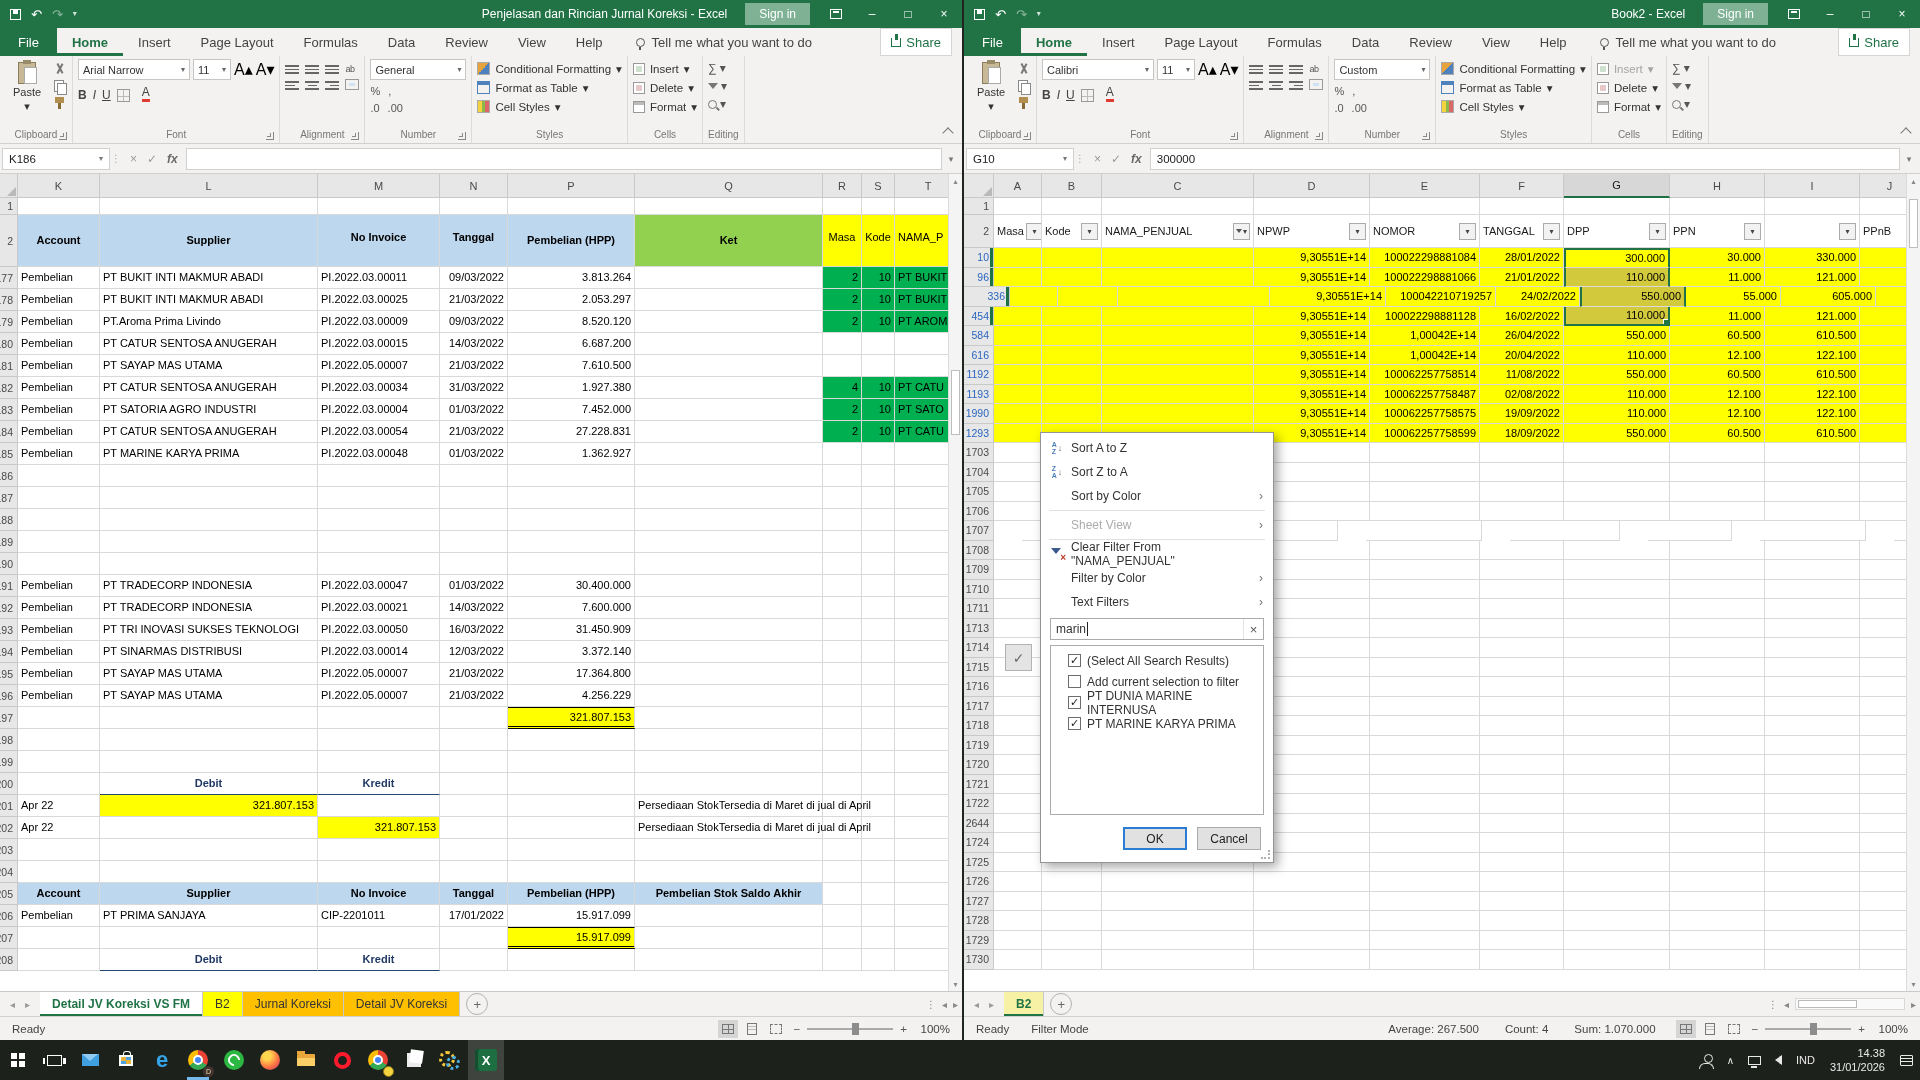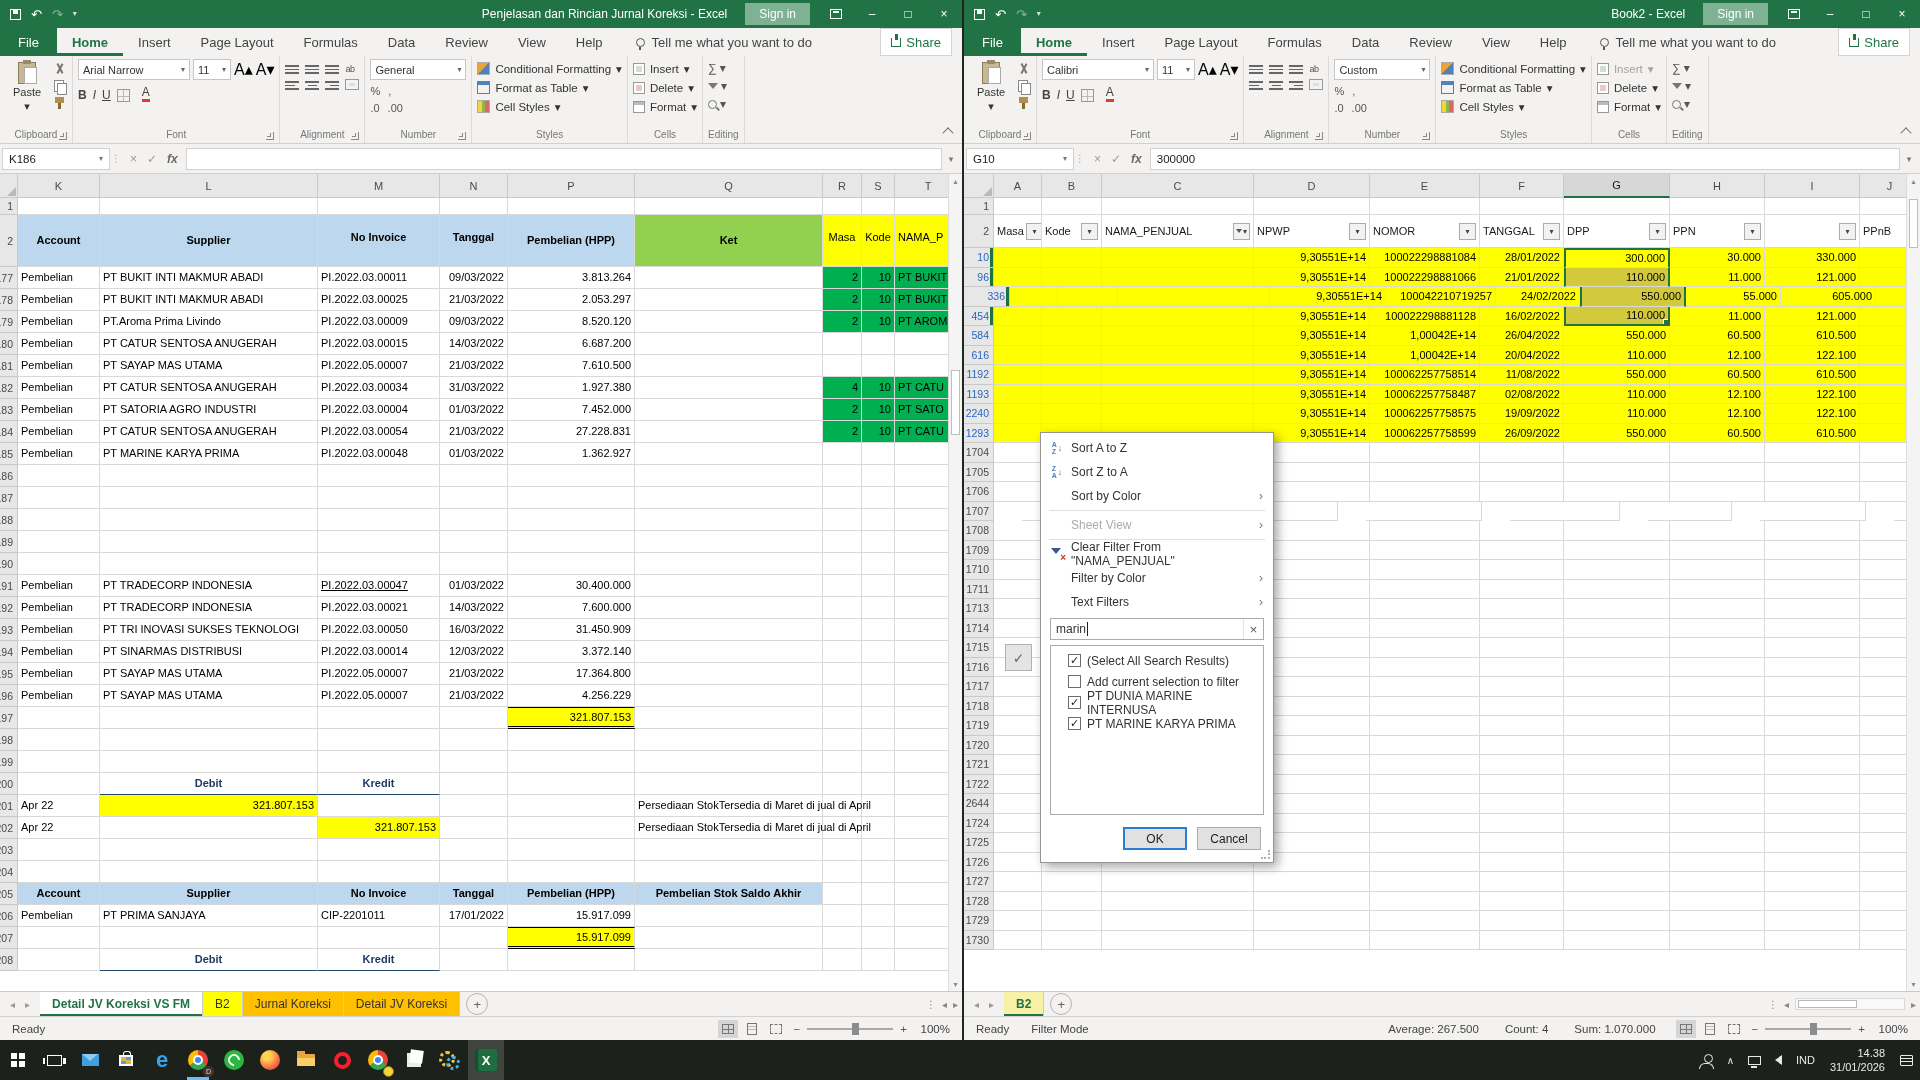--- a/index.html
+++ b/index.html
@@ -683,21 +683,21 @@
           <div class="c ar" style="width: 127px; line-height: 21px;"></div>
           <div class="c al" style="width: 188px; line-height: 21px;"></div>
           <div class="c ar" style="width: 39px; line-height: 21px;"></div>
           <div class="c ar" style="width: 33px; line-height: 21px;"></div>
           <div class="c al" style="width: 67px; line-height: 21px;"></div>
         </div>
         <div class="r" style="height: 22px;">
           <div class="rh" style="width: 18px;">191</div>
           <div class="c al" style="width: 82px; line-height: 21px;">Pembelian</div>
           <div class="c al" style="width: 218px; line-height: 21px;">PT TRADECORP INDONESIA</div>
-          <div class="c al" style="width: 122px; line-height: 21px; text-decoration: underline;">PI.2022.03.00047</div>
+          <div class="c al" style="width: 122px; line-height: 21px;">PI.2022.03.00047</div>
           <div class="c ar" style="width: 68px; line-height: 21px;">01/03/2022</div>
           <div class="c ar" style="width: 127px; line-height: 21px;">30.400.000</div>
           <div class="c al" style="width: 188px; line-height: 21px;"></div>
           <div class="c ar" style="width: 39px; line-height: 21px;"></div>
           <div class="c ar" style="width: 33px; line-height: 21px;"></div>
           <div class="c al" style="width: 67px; line-height: 21px;"></div>
         </div>
         <div class="r" style="height: 22px;">
           <div class="rh" style="width: 18px;">192</div>
           <div class="c al" style="width: 82px; line-height: 21px;">Pembelian</div>
@@ -1362,44 +1362,57 @@
           <div class="c al fr" style="width: 152px; line-height: 18.5px;"></div>
           <div class="c ar fr" style="width: 116px; line-height: 18.5px;">9,30551E+14</div>
           <div class="c ar fr" style="width: 110px; line-height: 18.5px;">100062257758487</div>
           <div class="c ar fr" style="width: 84px; line-height: 18.5px;">02/08/2022</div>
           <div class="c ar fr" style="width: 106px; line-height: 18.5px;">110.000</div>
           <div class="c ar fr" style="width: 95px; line-height: 18.5px;">12.100</div>
           <div class="c ar fr" style="width: 95px; line-height: 18.5px;">122.100</div>
           <div class="c al fr" style="width: 60px; line-height: 18.5px;"></div>
         </div>
         <div class="r" style="height: 19.5px;">
-          <div class="rh f" style="width: 30px;">2240</div>
+          <div class="rh f" style="width: 30px;">1990</div>
           <div class="c al fr" style="width: 48px; line-height: 18.5px;"></div>
           <div class="c al fr" style="width: 60px; line-height: 18.5px;"></div>
           <div class="c al fr" style="width: 152px; line-height: 18.5px;"></div>
           <div class="c ar fr" style="width: 116px; line-height: 18.5px;">9,30551E+14</div>
           <div class="c ar fr" style="width: 110px; line-height: 18.5px;">100062257758575</div>
           <div class="c ar fr" style="width: 84px; line-height: 18.5px;">19/09/2022</div>
           <div class="c ar fr" style="width: 106px; line-height: 18.5px;">110.000</div>
           <div class="c ar fr" style="width: 95px; line-height: 18.5px;">12.100</div>
           <div class="c ar fr" style="width: 95px; line-height: 18.5px;">122.100</div>
           <div class="c al fr" style="width: 60px; line-height: 18.5px;"></div>
         </div>
         <div class="r" style="height: 19.5px;">
           <div class="rh f" style="width: 30px;">1293</div>
           <div class="c al fr" style="width: 48px; line-height: 18.5px;"></div>
           <div class="c al fr" style="width: 60px; line-height: 18.5px;"></div>
           <div class="c al fr" style="width: 152px; line-height: 18.5px;"></div>
           <div class="c ar fr" style="width: 116px; line-height: 18.5px;">9,30551E+14</div>
           <div class="c ar fr" style="width: 110px; line-height: 18.5px;">100062257758599</div>
-          <div class="c ar fr" style="width: 84px; line-height: 18.5px;">26/09/2022</div>
+          <div class="c ar fr" style="width: 84px; line-height: 18.5px;">18/09/2022</div>
           <div class="c ar fr" style="width: 106px; line-height: 18.5px;">550.000</div>
           <div class="c ar fr" style="width: 95px; line-height: 18.5px;">60.500</div>
           <div class="c ar fr" style="width: 95px; line-height: 18.5px;">610.500</div>
           <div class="c al fr" style="width: 60px; line-height: 18.5px;"></div>
+        </div>
+        <div class="r" style="height: 19.5px;">
+          <div class="rh" style="width: 30px;">1703</div>
+          <div class="c al" style="width: 48px; line-height: 18.5px;"></div>
+          <div class="c al" style="width: 60px; line-height: 18.5px;"></div>
+          <div class="c al" style="width: 152px; line-height: 18.5px;"></div>
+          <div class="c ar" style="width: 116px; line-height: 18.5px;"></div>
+          <div class="c ar" style="width: 110px; line-height: 18.5px;"></div>
+          <div class="c ar" style="width: 84px; line-height: 18.5px;"></div>
+          <div class="c ar" style="width: 106px; line-height: 18.5px;"></div>
+          <div class="c ar" style="width: 95px; line-height: 18.5px;"></div>
+          <div class="c ar" style="width: 95px; line-height: 18.5px;"></div>
+          <div class="c al" style="width: 60px; line-height: 18.5px;"></div>
         </div>
         <div class="r" style="height: 19.5px;">
           <div class="rh" style="width: 30px;">1704</div>
           <div class="c al" style="width: 48px; line-height: 18.5px;"></div>
           <div class="c al" style="width: 60px; line-height: 18.5px;"></div>
           <div class="c al" style="width: 152px; line-height: 18.5px;"></div>
           <div class="c ar" style="width: 116px; line-height: 18.5px;"></div>
           <div class="c ar" style="width: 110px; line-height: 18.5px;"></div>
           <div class="c ar" style="width: 84px; line-height: 18.5px;"></div>
           <div class="c ar" style="width: 106px; line-height: 18.5px;"></div>

